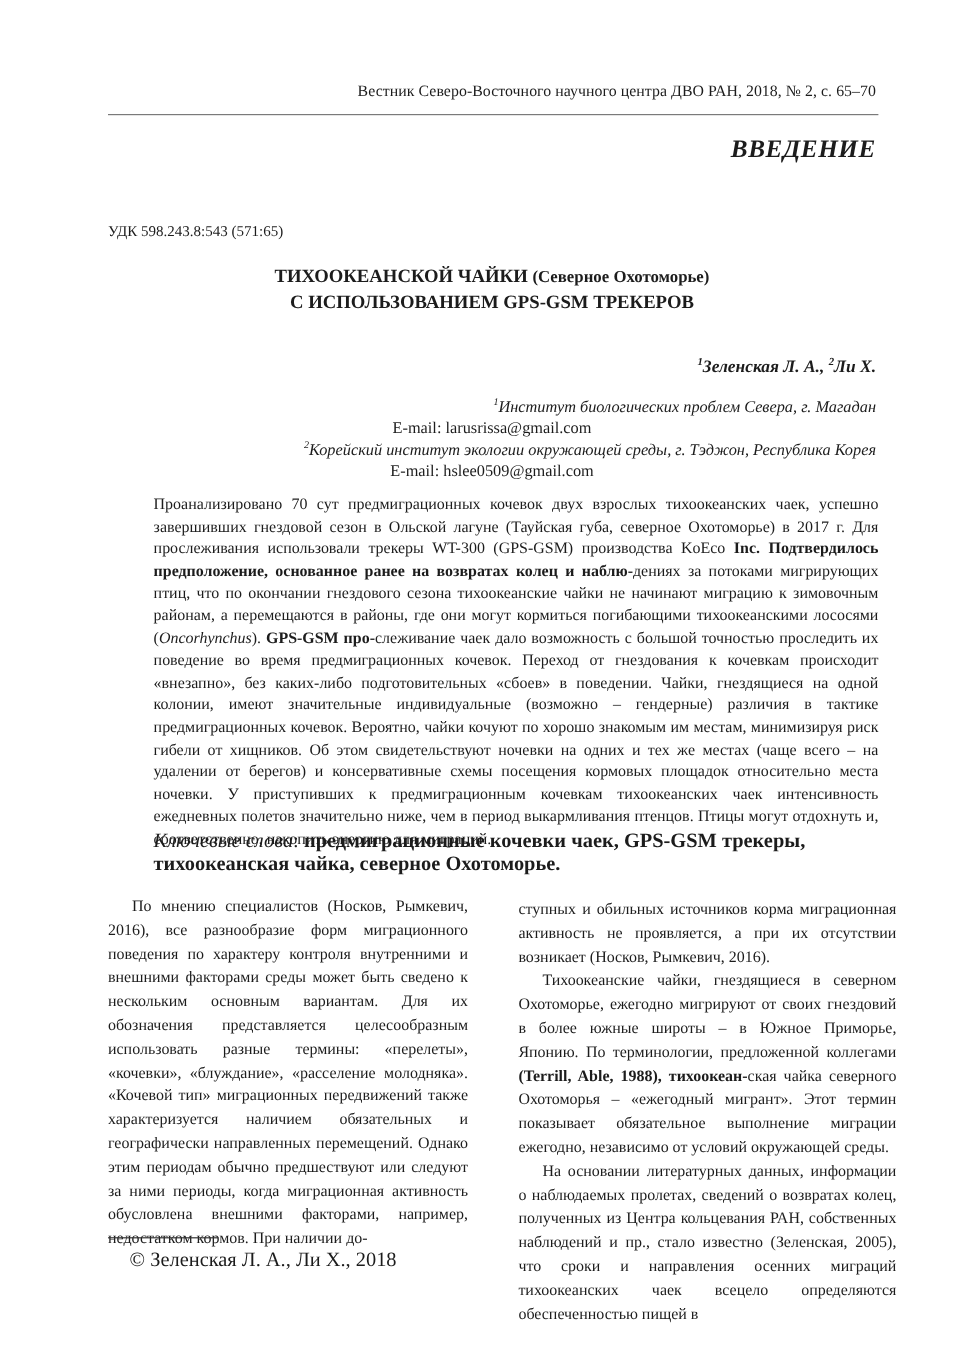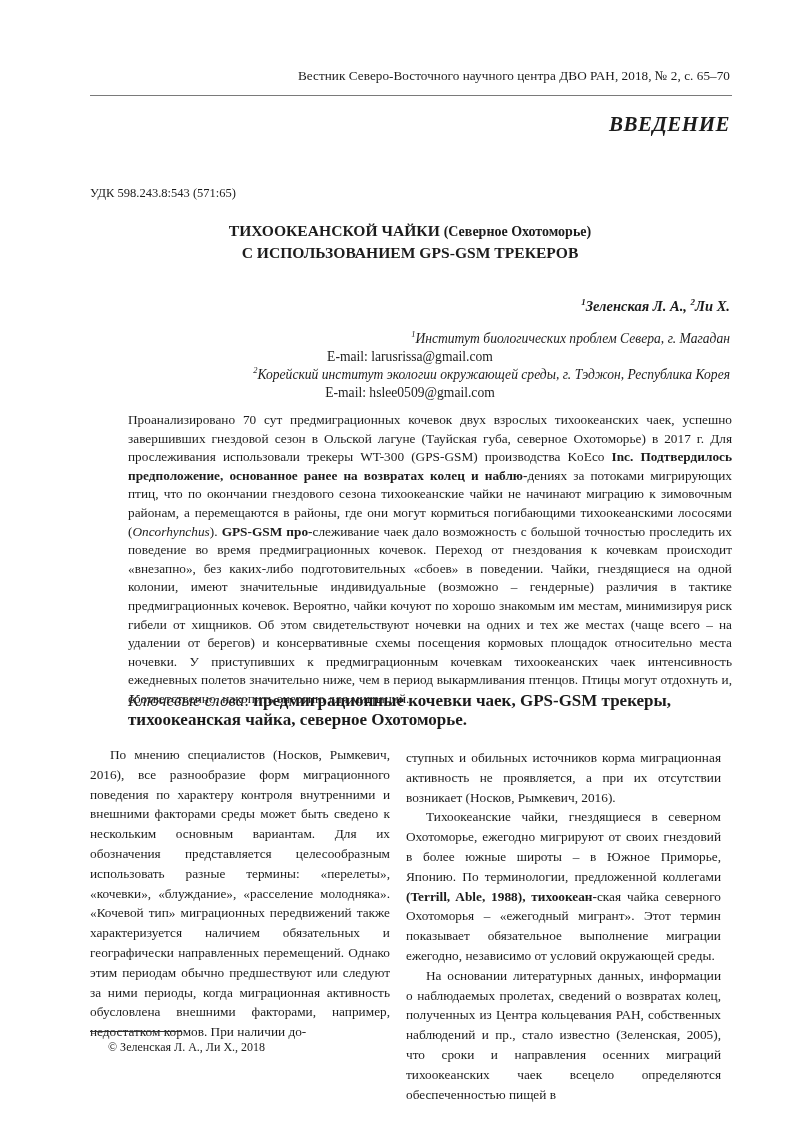--- a/index.html
+++ b/index.html
@@ -15,26 +15,26 @@
   .affil { position: absolute; left: 90px; width: 640px; text-align: center; font-size: 13.6px; }
   .affil.it { font-style: italic; text-align: right; }
   sup { font-size: 0.62em; vertical-align: super; line-height: 0; }
   .abstract { position: absolute; left: 128px; top: 411px; width: 604px; font-size: 13.3px; line-height: 18.6px; text-align: justify; }
   .abstract b { font-weight: bold; }
   .keywords { position: absolute; left: 128px; top: 692px; width: 590px; font-size: 17px; line-height: 18.6px; }
   .kw-label { font-style: italic; }
   .kw-text { font-weight: bold; }
   .col { position: absolute; top: 745px; width: 300px; font-size: 13.3px; line-height: 19.8px; text-align: justify; }
   .col-left { left: 90px; }
-  .col-right { left: 406px; width: 315px; top: 748px; }
+  .col-right { left: 432px; width: 315px; top: 748px; }
   .col-head { text-align: center; font-weight: bold; font-size: 13px; margin-bottom: 2px; letter-spacing: 0.3px; }
   .para { margin: 0; text-indent: 20px; }
   .para.noindent { text-indent: 0; }
   .footnote-rule { position: absolute; left: 90px; top: 1031px; width: 92px; height: 1px; background: #333; }
-  .footnote { position: absolute; left: 108px; top: 1040px; font-size: 12px; }
+  .footnote { position: absolute; left: 108px; top: 1040px; font-size: 17px; }
 </style>
 </head>
 <body>
 
 <div class="running-head">Вестник Северо-Восточного научного центра ДВО РАН, 2018, № 2, с. 65–70</div>
 <div class="head-rule"></div>
 <div class="section-label">ВВЕДЕНИЕ</div>
 
 <div class="udc">УДК 598.243.8:543 (571:65)</div>
 

